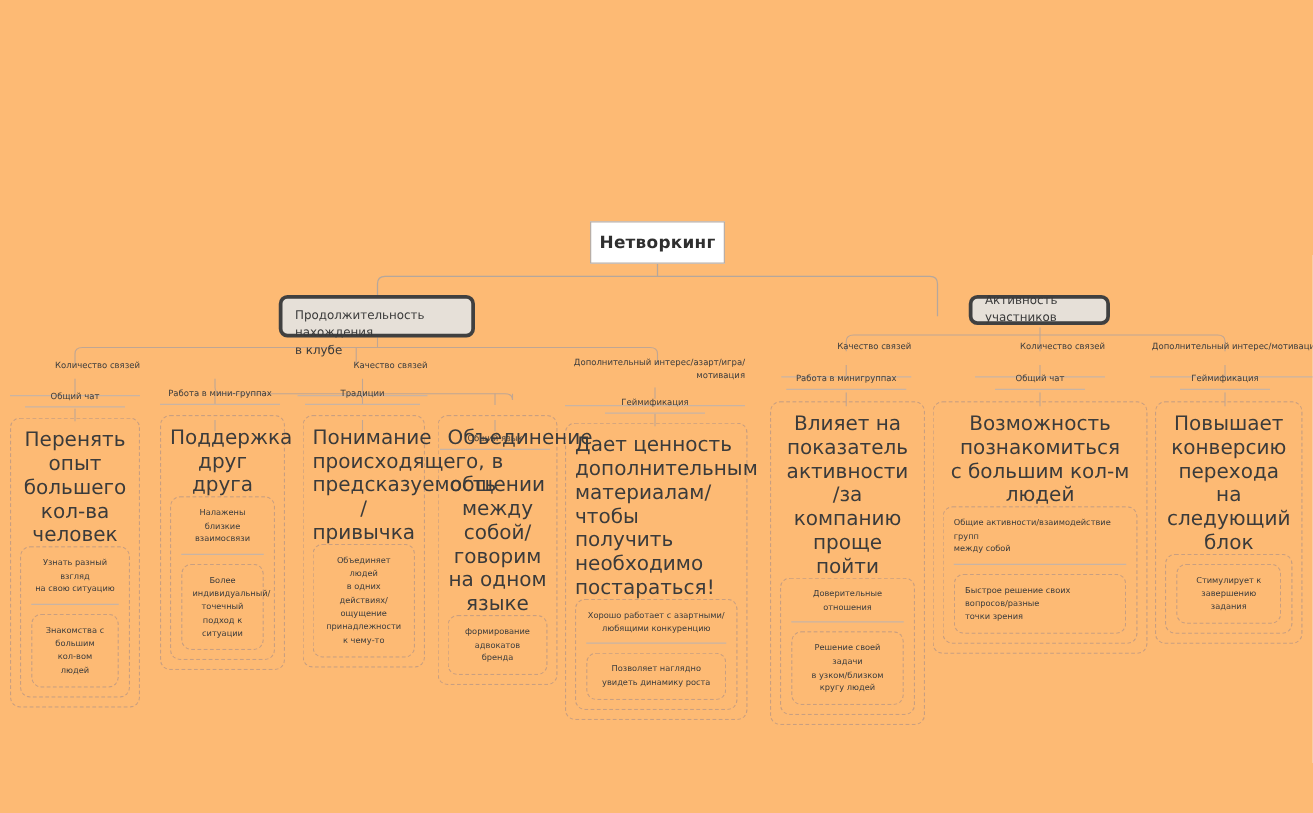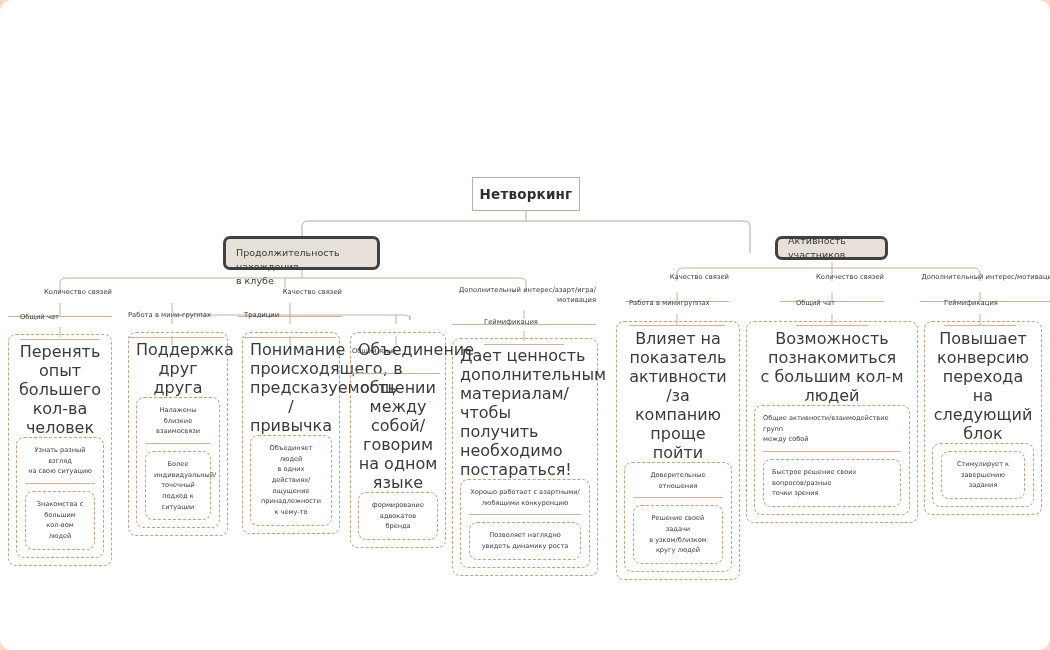--- a/index.html
+++ b/index.html
@@ -13,22 +13,21 @@
     height: 650px;
     overflow: hidden;
     font-family: "DejaVu Sans", "Liberation Sans", sans-serif;
     color: #3b3b3b;
     position: relative;
   }
   #canvas {
     position: relative;
     width: 1050px;
     height: 650px;
-    background: #ffffff;
-    border-radius: 12px;
+    background: #fdba74;
   }
 
   
   #wires {
     position: absolute;
     left: 0; top: 0;
     width: 1050px;
     height: 650px;
     pointer-events: none;
   }
@@ -79,21 +78,22 @@
     border-bottom: 1px solid #c9b4a3;
     box-sizing: border-box;
   }
 
   
   .sub-head {
     position: absolute;
     font-size: 6.8px;
     line-height: 1.5;
     color: #3d3d3d;
-    padding-bottom: 17px;
+    text-align: center;
+    padding-bottom: 3px;
     border-bottom: 1px solid #c9b4a3;
     box-sizing: border-box;
   }
 
   
   .dbox {
     position: absolute;
     border: 1px dashed #c99f80;
     border-radius: 8px;
     box-sizing: border-box;

